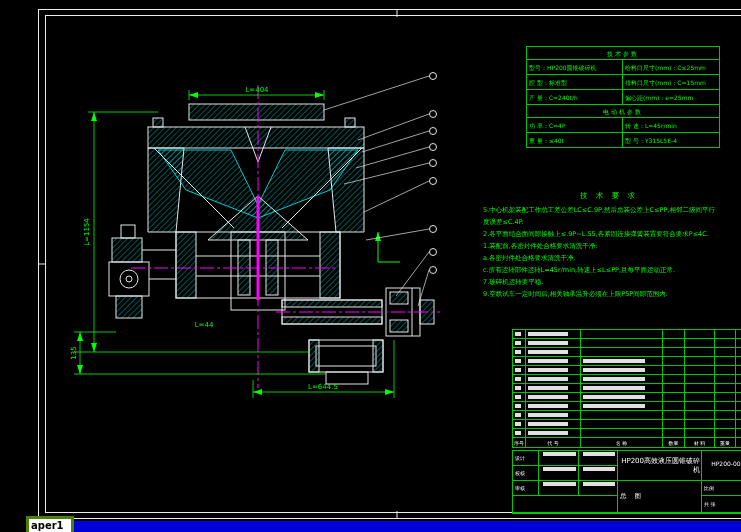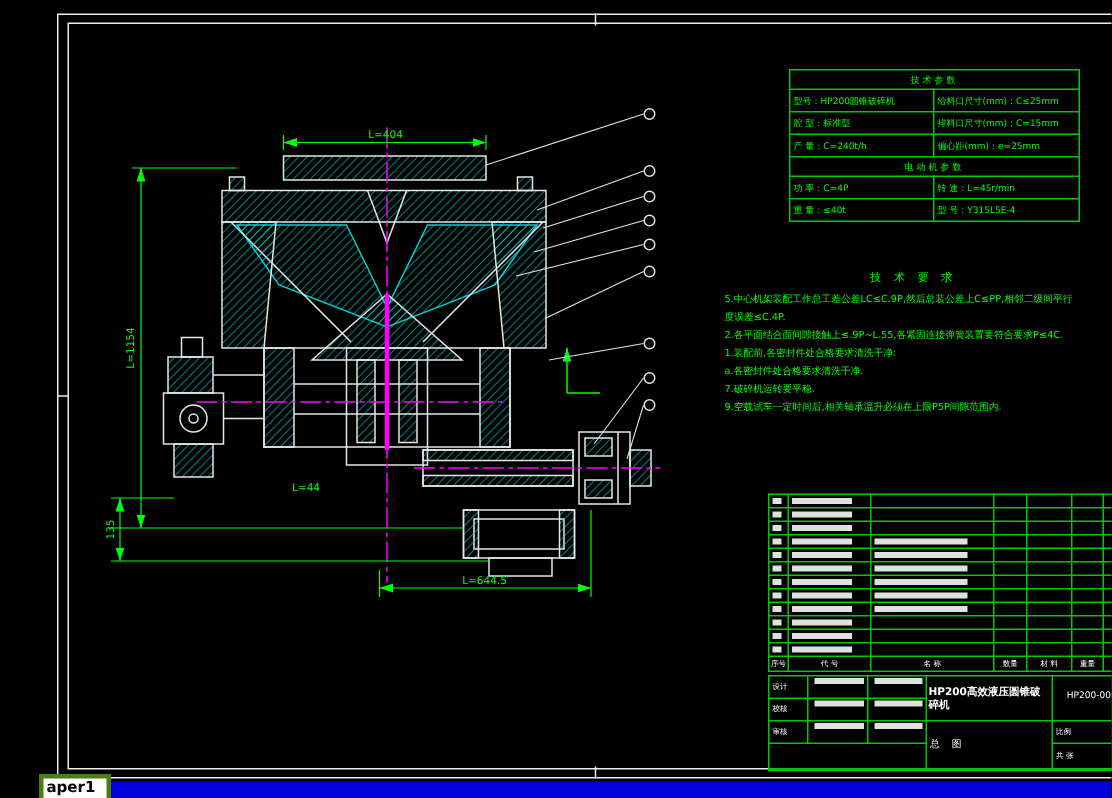--- a/index.html
+++ b/index.html
@@ -12,40 +12,40 @@
   svg{position:absolute;left:0;top:0;}
   svg text{font-family:"DejaVu Sans",sans-serif;}
 
   
   table{border-collapse:collapse;}
   .spec{left:500px;top:46px;width:193px;color:#00ff00;font-size:6px;line-height:7px;table-layout:fixed;}
   .spec td{border:1px solid #00c800;padding:0 2px;height:14px;overflow:hidden;white-space:nowrap;}
   .spec td.hdr{text-align:center;height:12px;letter-spacing:2px;}
 
   
-  .notes{left:457px;top:179px;width:252px;color:#00ff00;font-size:6.5px;line-height:12px;}
+  .notes{left:457px;top:190px;width:252px;color:#00ff00;font-size:6.5px;line-height:12px;}
   .notes .ttl{text-align:center;font-size:7.5px;letter-spacing:3px;margin-bottom:2px;}
   .notes .nline{white-space:nowrap;overflow:hidden;}
 
   
   .bom{left:486px;top:329px;width:245px;color:#fff;font-size:5px;table-layout:fixed;}
   .bom td{border:1px solid #00c800;height:8px;padding:0;overflow:hidden;}
   .bom tr.hd td{height:9px;text-align:center;white-space:nowrap;}
   .blob{display:block;background:#e0e0e0;height:4px;margin:1px 2px;}
   .c1 .blob{width:6px;}
   .c2 .blob{width:40px;}
   .c3 .blob{width:62px;}
 
   
   .tblock{left:486px;top:450px;width:245px;height:62px;display:grid;
           grid-template-columns:25px 39px 38px 83px 54px;
           grid-template-rows:14px 14px 14px 16px;
           gap:1px;background:#00c800;border:1px solid #00c800;color:#fff;}
   .tc{background:#000;font-size:5px;line-height:14px;padding-left:2px;overflow:hidden;white-space:nowrap;}
-  .tc.big{font-size:7px;line-height:9px;text-align:left;padding:6px 1px 0 1px;white-space:normal;font-weight:bold;}
+  .tc.big{font-size:7px;line-height:9px;text-align:right;padding:6px 1px 0 1px;white-space:normal;}
   .tc.num{font-size:6px;text-align:center;padding-top:9px;line-height:7px;}
   .tc.sub{font-size:6.5px;text-align:left;line-height:30px;letter-spacing:3px;}
   .tc.sheets{display:flex;justify-content:space-between;padding:0 2px;line-height:16px;}
 
   
   .command-bar{left:0;top:521px;width:741px;height:11px;background:#0000d8;}
   .layout-tab{left:0;top:516px;width:40px;height:13px;background:#ffffff;color:#000;
               font-size:10px;font-weight:bold;line-height:13px;padding-left:2px;border:3px solid #4d7c0f;}
 </style>
 </head>
@@ -217,20 +217,21 @@
   </tbody>
     </table>
 
   <div class="notes abs">
     <div class="ttl">技 术 要 求</div>
     <div class="nline">5.中心机架装配工作总工差公差LC≤C.9P,然后总装公差上C≤PP,相邻二级间平行</div>
     <div class="nline">  度误差≤C.4P.</div>
     <div class="nline">2.各平面结合面间隙接触上≤.9P~L.55,各紧固连接弹簧装置要符合要求P≤4C.</div>
     <div class="nline">1.装配前,各密封件处合格要求清洗干净:</div>
     <div class="nline">  a.各密封件处合格要求清洗干净.</div>
+    <div class="nline">  c.所有运转部件运转L=45r/min,转速上≤L≤PP,且每平面运动正常.</div>
     <div class="nline">7.破碎机运转要平稳.</div>
     <div class="nline">9.空载试车一定时间后,相关轴承温升必须在上限P5P间隙范围内.</div>
   </div>
 
   <table class="bom abs">
     <colgroup>
         <col style="width:13px">
         <col style="width:55px">
         <col style="width:82px">
         <col style="width:22px">

